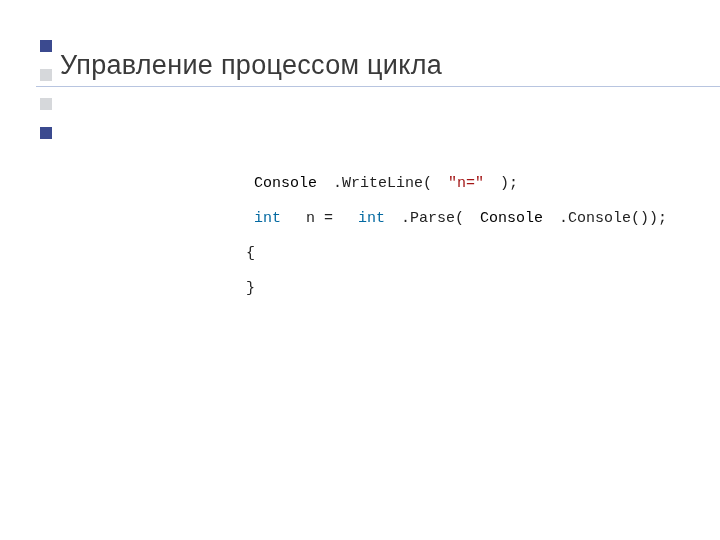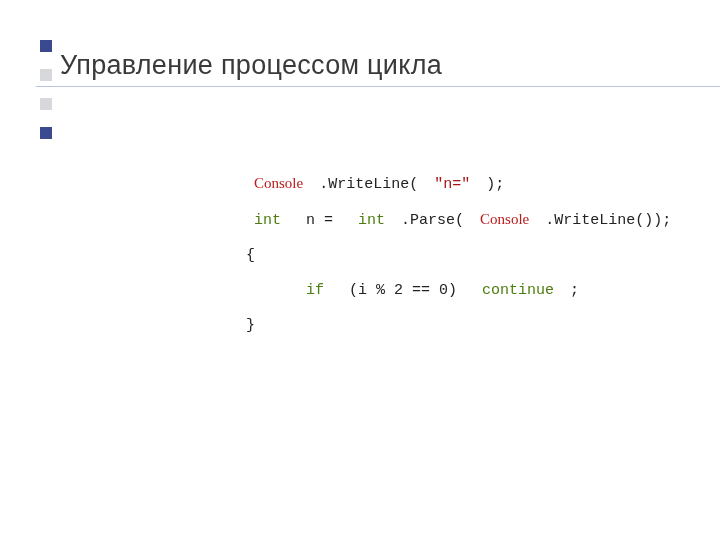--- a/index.html
+++ b/index.html
@@ -46,36 +46,35 @@
     .code-block {
       position: absolute;
       top: 138px;
       left: 214px;
       font-family: Consolas, 'Courier New', monospace;
       font-size: 15px;
       color: #222222;
       line-height: 27px;
     }
     .code-line { white-space: pre; }
-    .kw { color: #4d7c0f; }
-    .cls { color: #b91c1c; font-family: Liberation Serif, serif; }
+    .kw { color: #0369a1; }
+    .cls { color: #000000; }
     .str { color: #a31515; }
   </style>
 </head>
 <body>
 
 <div class="decoration">
   <div class="deco-sq deco-dark"></div>
   <div class="deco-sq deco-light"></div>
   <div class="deco-sq deco-light"></div>
   <div class="deco-sq deco-dark"></div>
 </div>
 
 <h1 class="title">Управление процессом цикла</h1>
 <div class="underline"></div>
 
 <div class="code-block">
   <div class="code-line"><span class="cls">Console</span><span>.WriteLine(</span><span class="str">"n="</span><span>);</span></div>
-  <div class="code-line"><span class="kw">int</span><span> n = </span><span class="kw">int</span><span>.Parse(</span><span class="cls">Console</span><span>.WriteLine());</span></div>
+  <div class="code-line"><span class="kw">int</span><span> n = </span><span class="kw">int</span><span>.Parse(</span><span class="cls">Console</span><span>.Console());</span></div>
   <div class="code-line">{</div>
-  <div class="code-line"><span>    </span><span class="kw">if</span><span> (i % 2 == 0) </span><span class="kw">continue</span><span>;</span></div>
   <div class="code-line">}</div>
 </div>
 
 </body></html>

